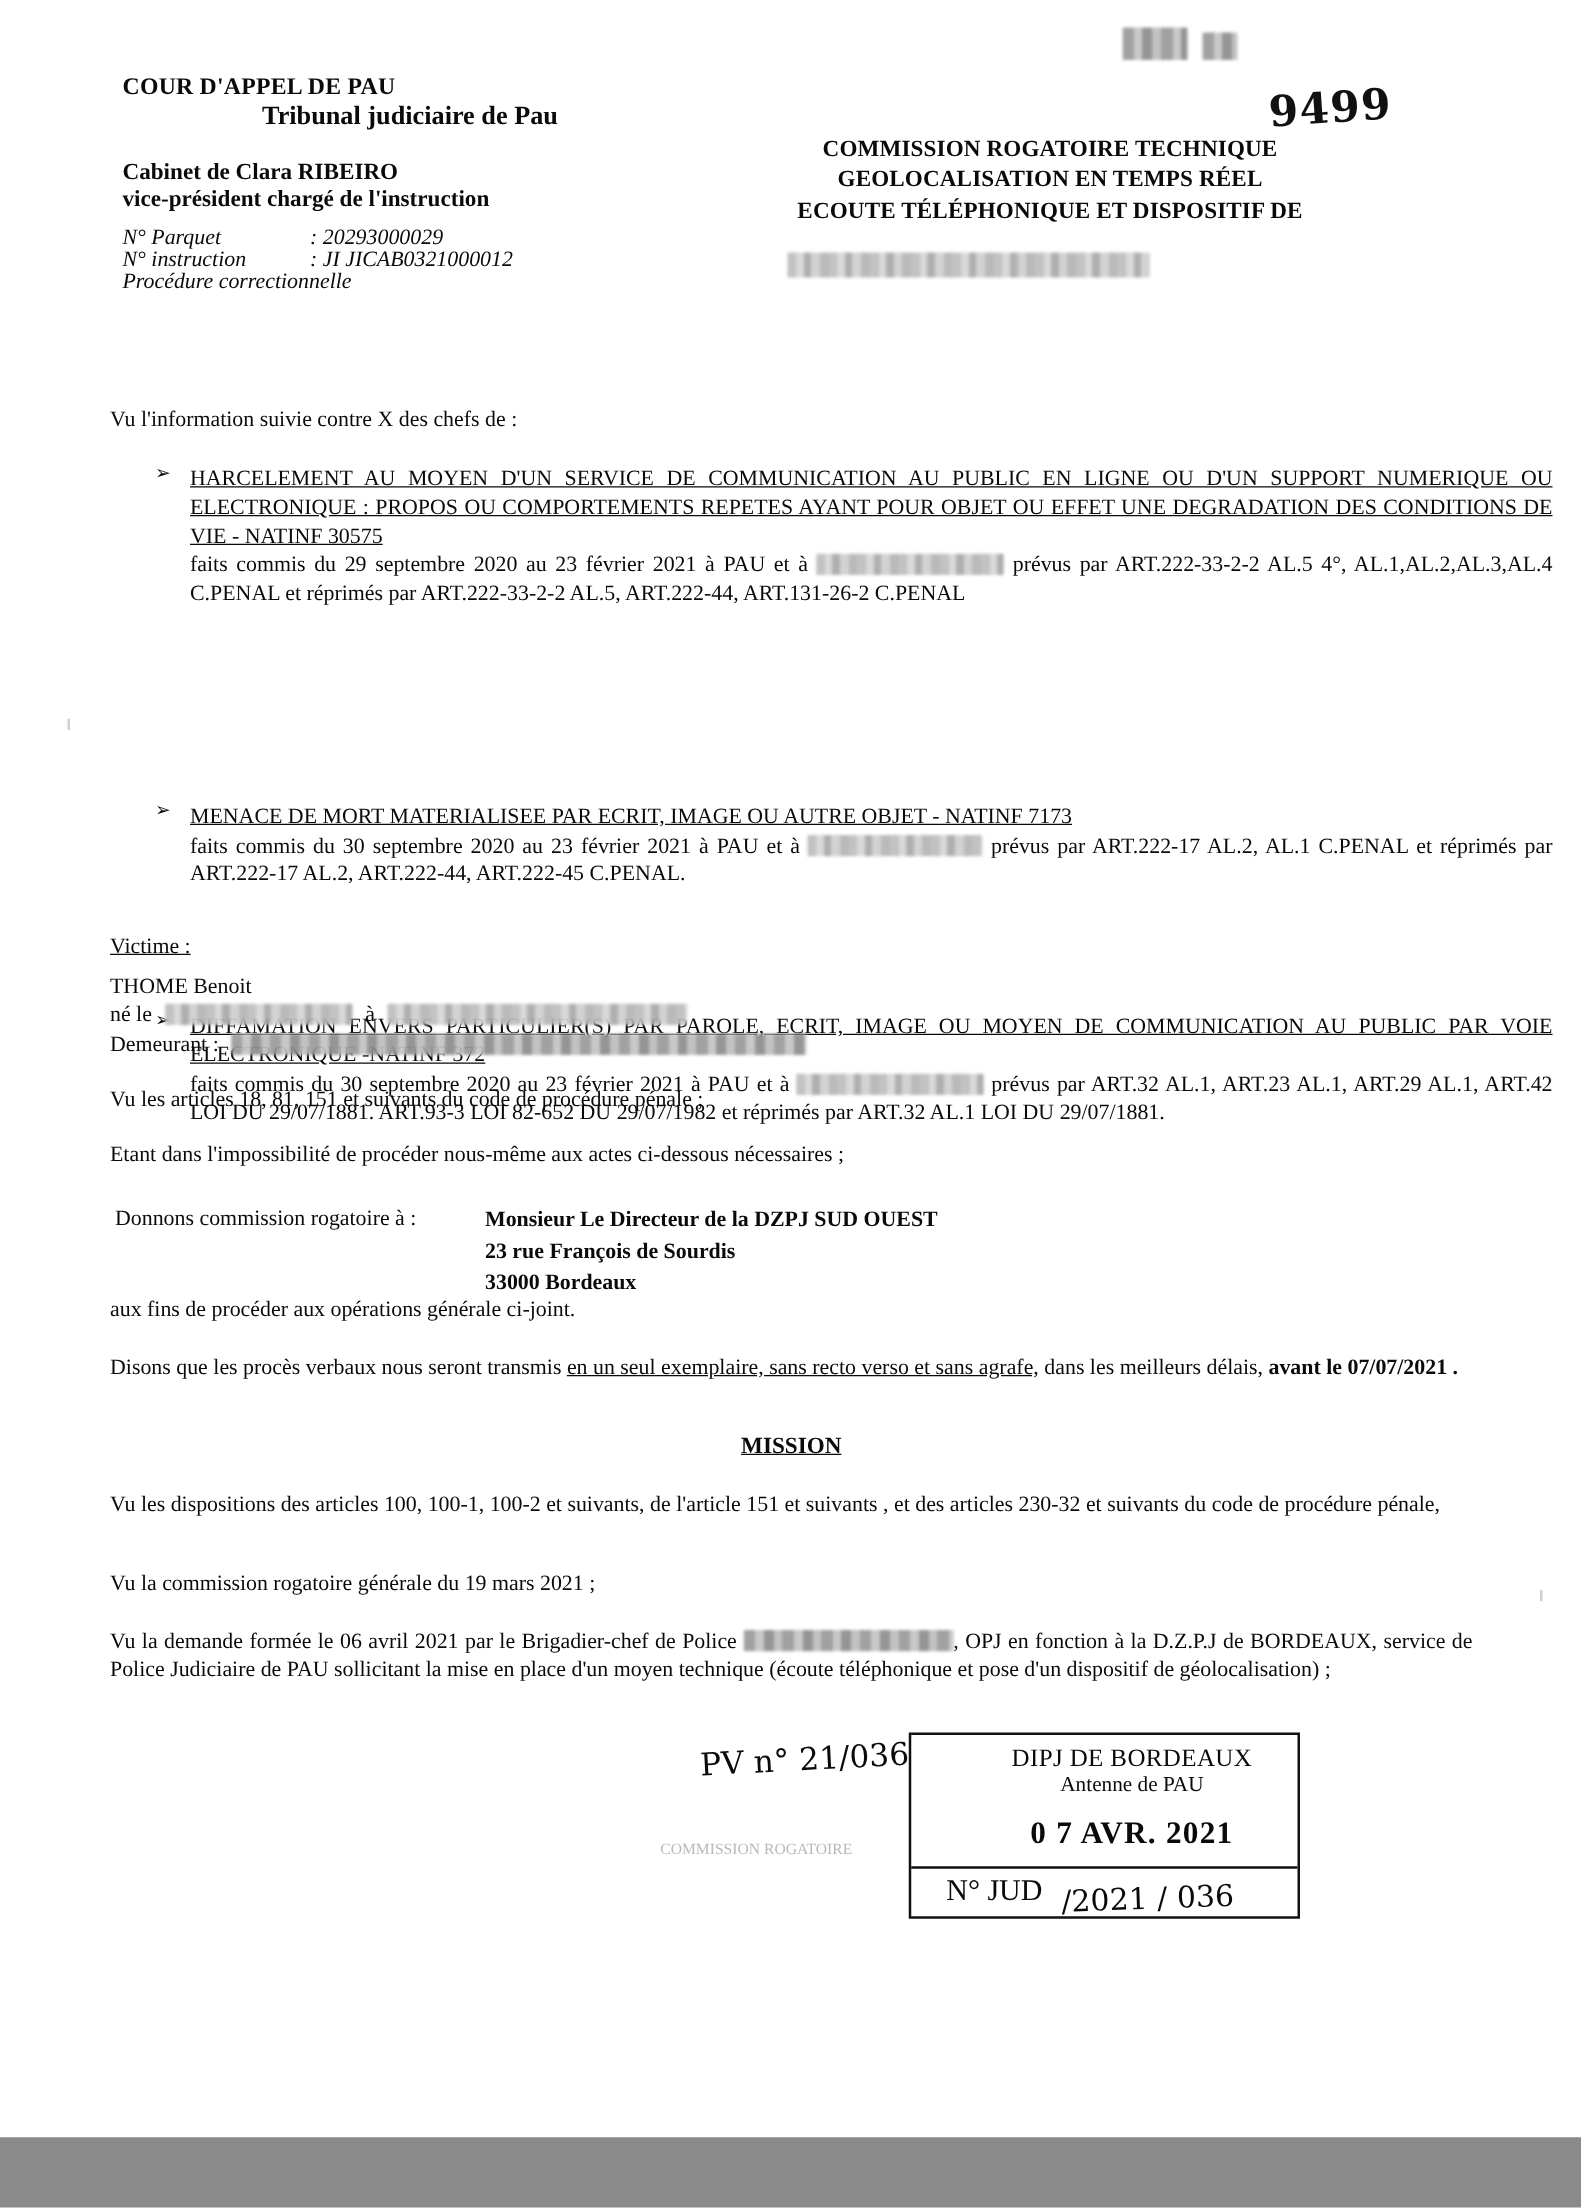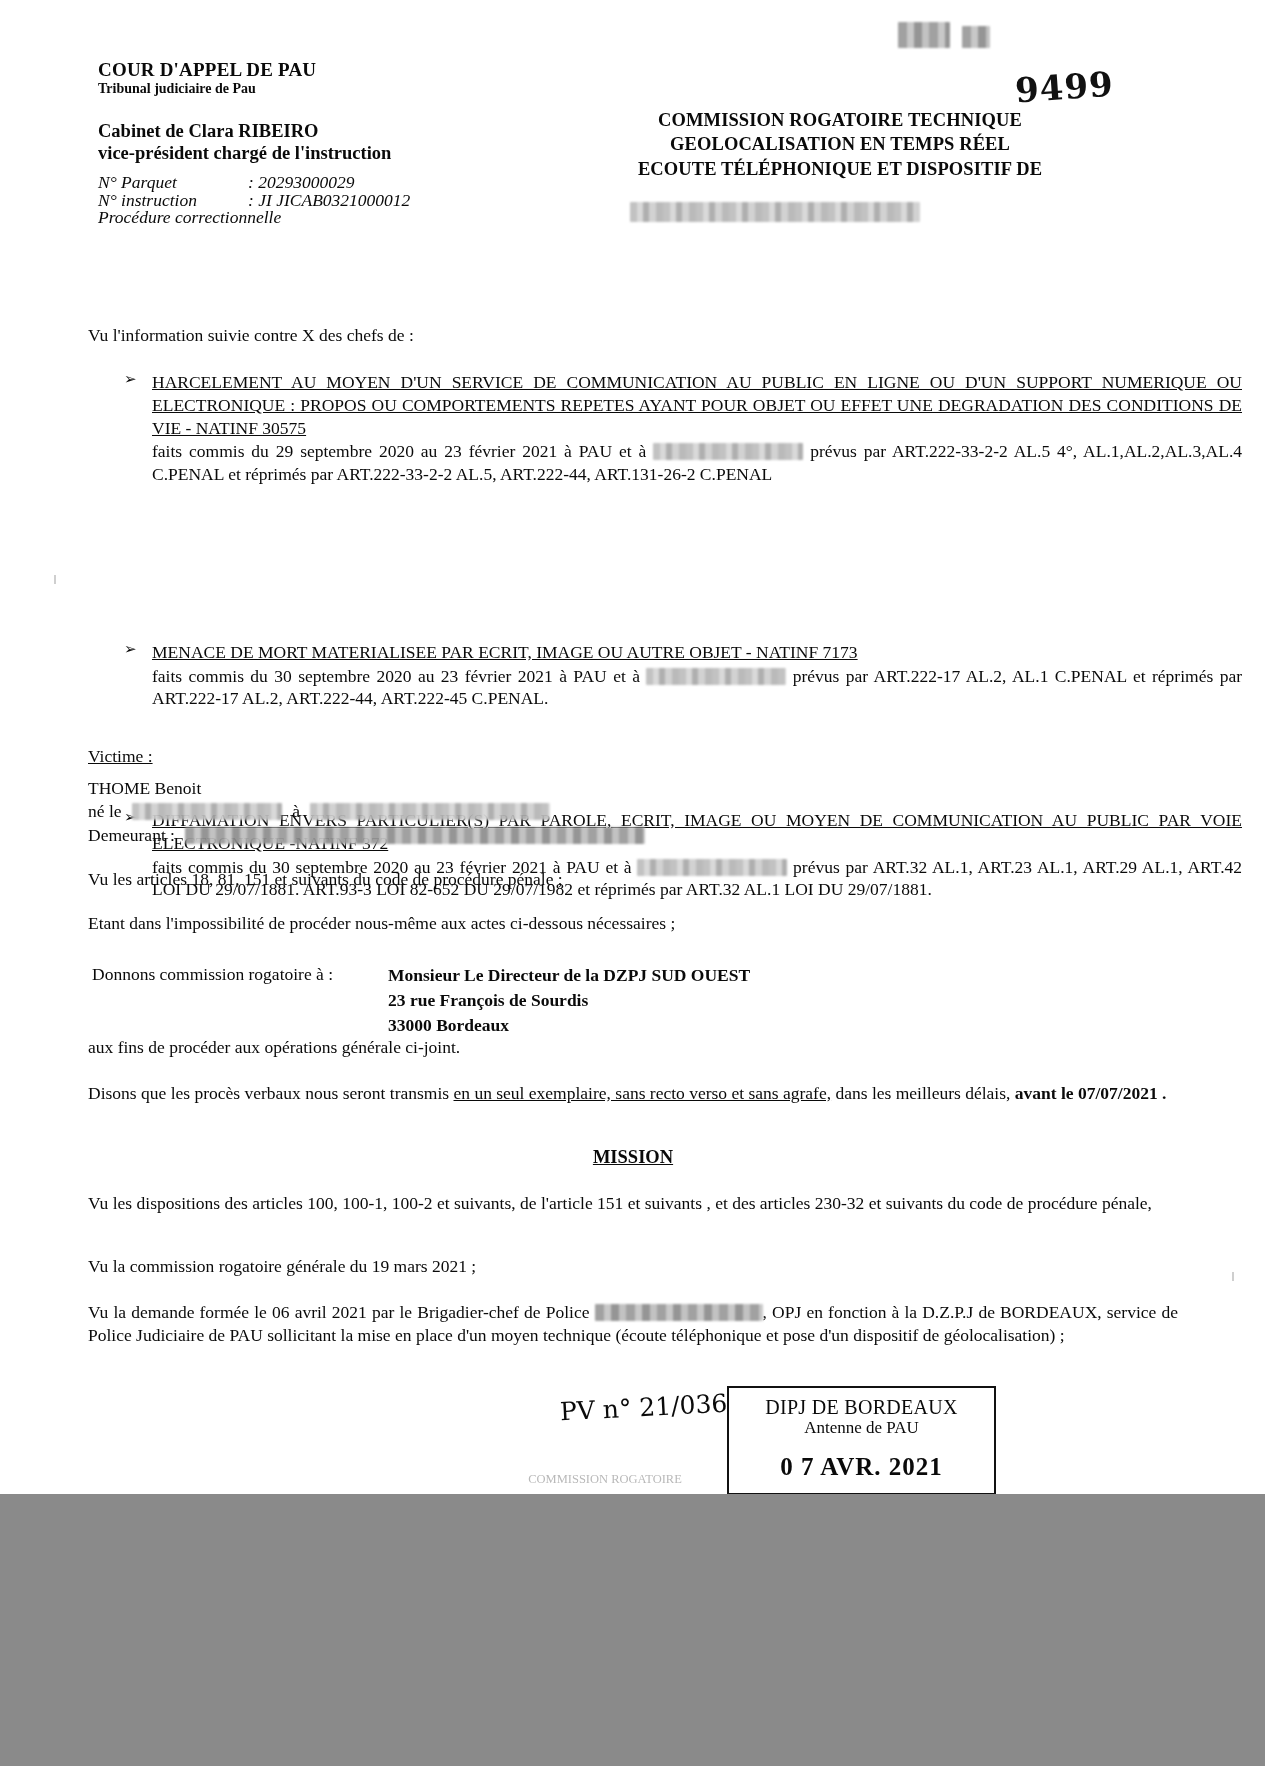--- a/index.html
+++ b/index.html
@@ -3,21 +3,21 @@
 <meta charset="utf-8">
 <style>
   html, body {
     margin: 0;
     padding: 0;
     background: #8a8a8a;
   }
   .page {
     position: relative;
     width: 1265px;
-    height: 1494px;
+    height: 1710px;
     background: #ffffff;
     margin: 0 auto;
     overflow: hidden;
     font-family: "Liberation Serif", "DejaVu Serif", serif;
     color: #0a0a0a;
     font-size: 17.5px;
     line-height: 1.0;
   }
 
   
@@ -48,21 +48,21 @@
       repeating-linear-gradient(90deg,
         #9a9a9a 0px, #9a9a9a 9px,
         #c4c4c4 9px, #c4c4c4 16px,
         #8d8d8d 16px, #8d8d8d 24px,
         #bdbdbd 24px, #bdbdbd 31px);
   }
 
   
   #hdr-left { left: 98px; top: 60px; width: 460px; }
   #hdr-left .court { font-weight: bold; font-size: 19px; letter-spacing: .2px; }
-  #hdr-left .court2 { font-weight: bold; font-size: 14px; margin-top: 3px; }
+  #hdr-left .court2 { font-weight: bold; font-size: 21px; margin-top: 3px; text-align: center; }
   #hdr-left .cab { font-weight: bold; font-size: 18.5px; }
   #hdr-left .cab2 { font-weight: bold; font-size: 18.5px; margin-top: 3px; }
   .refline { font-style: italic; font-size: 17.5px; display: flex; }
   .refline .k { width: 150px; display: inline-block; }
   .refline .v { }
 
   #hdr-right { left: 560px; top: 108px; width: 560px; }
   #hdr-right .title-l {
     font-weight: bold; font-size: 18.5px; letter-spacing: .1px;
     line-height: 1.32; text-align: center;
@@ -95,20 +95,21 @@
     line-height: 1.30;
     margin-top: 1px;
   }
 
   
   #stamp {
     left: 727px; top: 1386px;
     width: 265px; height: 145px;
     border: 2.5px solid #111;
     background: transparent;
+    padding-left: 44px;
   }
   #stamp .s1 { margin-top: 9px; text-align: center; font-size: 20px; letter-spacing: .3px; }
   #stamp .s2 { text-align: center; font-size: 17px; margin-top: 2px; }
   #stamp .s3 { text-align: center; font-size: 25px; font-weight: bold; margin-top: 18px; letter-spacing: 1px; }
   #stamp .rule { position: absolute; left: 0; right: 0; bottom: 38px; border-top: 2.5px solid #111; }
   #stamp .s4 { position: absolute; left: 28px; bottom: 8px; font-size: 24px; }
   #stamp .s5 {
     position: absolute; left: 120px; bottom: 2px;
     font-family: "DejaVu Serif", serif; font-size: 24px;
     transform: rotate(-2deg);

